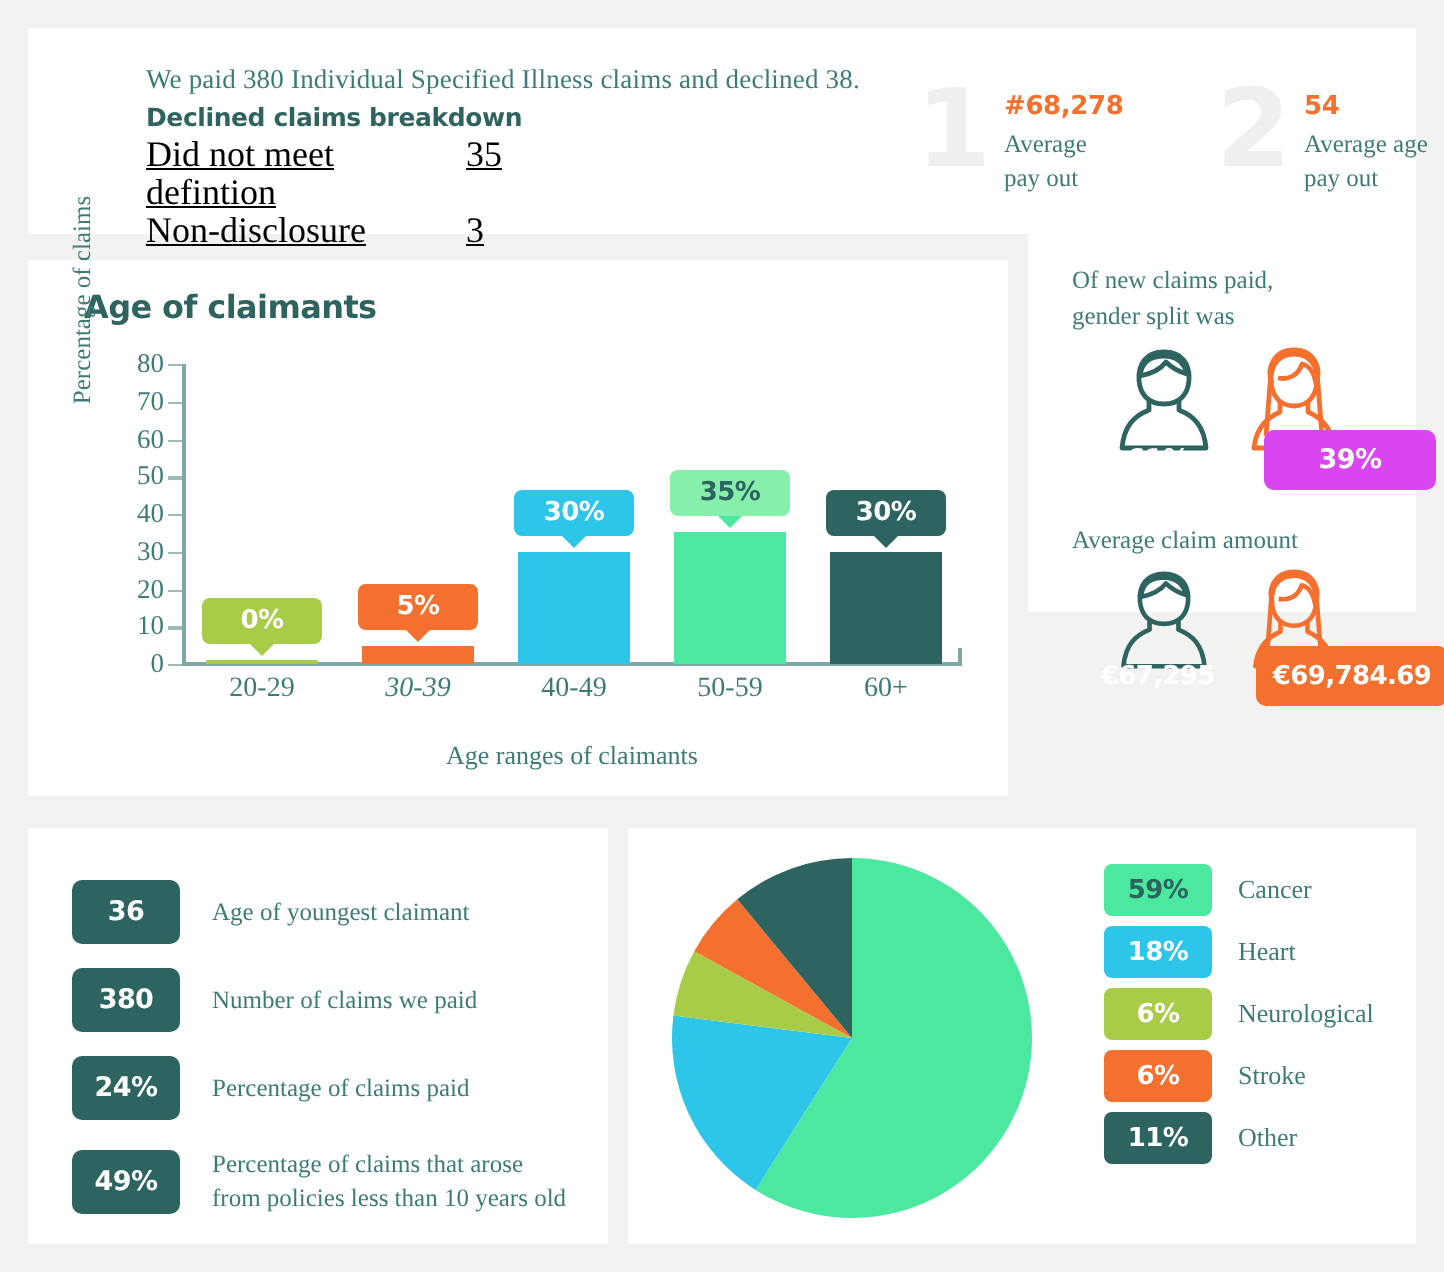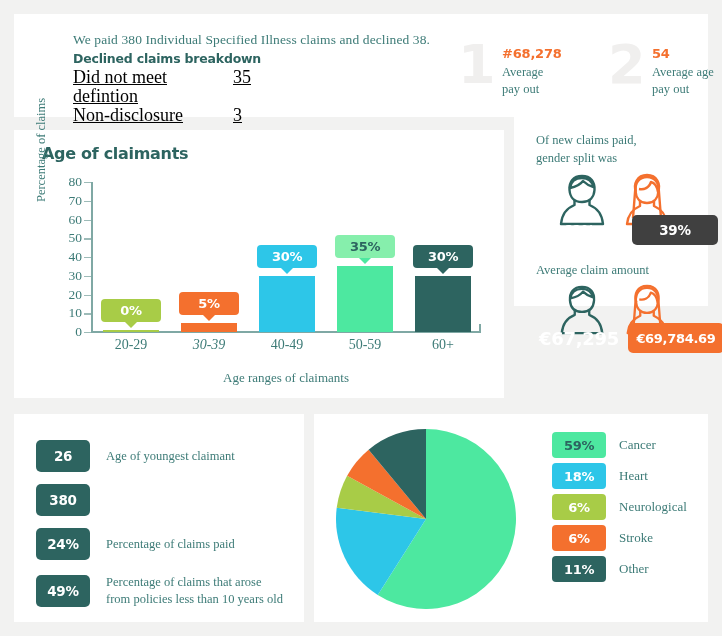--- a/index.html
+++ b/index.html
@@ -232,21 +232,21 @@
         <path d="M25 5 C17 5 13 11 13.5 19 C14 26 18 31 25 31 C32 31 36 26 36.5 19 C37 11 33 5 25 5 Z" fill="none" stroke="#f4702e" stroke-width="2.4"></path>
         <path d="M14 20 C11 12 15 3 25 3 C35 3 39 12 36 20 C35 14 33 11 29 10 C27 16 22 18 17 17" fill="none" stroke="#f4702e" stroke-width="2.4" stroke-linejoin="round"></path>
         <path d="M13.5 14 L11 46 M36.5 14 L39 46" fill="none" stroke="#f4702e" stroke-width="2.4"></path>
         <path d="M18 29 L18 34 C11 37 6 42 5 52 L45 52 C44 42 39 37 32 34 L32 29" fill="none" stroke="#f4702e" stroke-width="2.4" stroke-linejoin="round"></path>
       </svg>
     </div>
 
     <div class="gbadge" style="left:22px;top:100px;width:86px;font-size:13.5px;">
       <span>61%</span>
     </div>
-    <div class="gbadge" style="left:118px;top:100px;width:86px;font-size:13.5px;background:#404040;">
+    <div class="gbadge" style="left:118px;top:100px;width:86px;font-size:13.5px;background:#d946ef;">
       <span>39%</span>
     </div>
 
     <div class="gtitle" style="left:22px;top:146px;">Average claim amount</div>
 
     <div class="person" style="left:43px;top:168px;">
       <svg width="50" height="54" viewBox="0 0 50 56">
         <path d="M25 4 C16 4 12 10 12.5 18 C13 25 17 30 25 30 C33 30 37 25 37.5 18 C38 10 34 4 25 4 Z" fill="none" stroke="#2d6460" stroke-width="2.4"></path>
         <path d="M13 16 C14 8 19 6 25 6 C31 6 35 9 36.5 15 C33 14 29 12 26 9 C23 13 18 15 13 16 Z" fill="none" stroke="#2d6460" stroke-width="2.4" stroke-linejoin="round"></path>
         <path d="M17.5 28 L17.5 33 C10 36 5 41 4 52 L46 52 C45 41 40 36 32.5 33 L32.5 28" fill="none" stroke="#2d6460" stroke-width="2.4" stroke-linejoin="round"></path>
@@ -254,37 +254,40 @@
     </div>
     <div class="person" style="left:108px;top:168px;">
       <svg width="50" height="54" viewBox="0 0 50 56">
         <path d="M25 5 C17 5 13 11 13.5 19 C14 26 18 31 25 31 C32 31 36 26 36.5 19 C37 11 33 5 25 5 Z" fill="none" stroke="#f4702e" stroke-width="2.4"></path>
         <path d="M14 20 C11 12 15 3 25 3 C35 3 39 12 36 20 C35 14 33 11 29 10 C27 16 22 18 17 17" fill="none" stroke="#f4702e" stroke-width="2.4" stroke-linejoin="round"></path>
         <path d="M13.5 14 L11 46 M36.5 14 L39 46" fill="none" stroke="#f4702e" stroke-width="2.4"></path>
         <path d="M18 29 L18 34 C11 37 6 42 5 52 L45 52 C44 42 39 37 32 34 L32 29" fill="none" stroke="#f4702e" stroke-width="2.4" stroke-linejoin="round"></path>
       </svg>
     </div>
 
-    <div class="gbadge" style="left:22px;top:208px;width:86px;font-size:18px;">
+    <div class="gbadge" style="left:22px;top:208px;width:86px;font-size:13px;">
       <span>€67,295</span>
     </div>
     <div class="gbadge" style="left:114px;top:208px;width:96px;font-size:13px;background:#f4702e;">
       <span>€69,784.69</span>
     </div>
   </div>
 
   <div class="card" id="stats-card">
     <div class="srow" style="top:26px;">
-      <div class="sbadge">26</div>
+      <div class="sbadge">36</div>
       <div class="stext">
         <div>Age of youngest claimant</div>
       </div>
     </div>
     <div class="srow" style="top:70px;">
       <div class="sbadge">380</div>
+      <div class="stext">
+        <div>Number of claims we paid</div>
+      </div>
     </div>
     <div class="srow" style="top:114px;">
       <div class="sbadge">24%</div>
       <div class="stext">
         <div>Percentage of claims paid</div>
       </div>
     </div>
     <div class="srow" style="top:160px;">
       <div class="sbadge">49%</div>
       <div class="stext">

